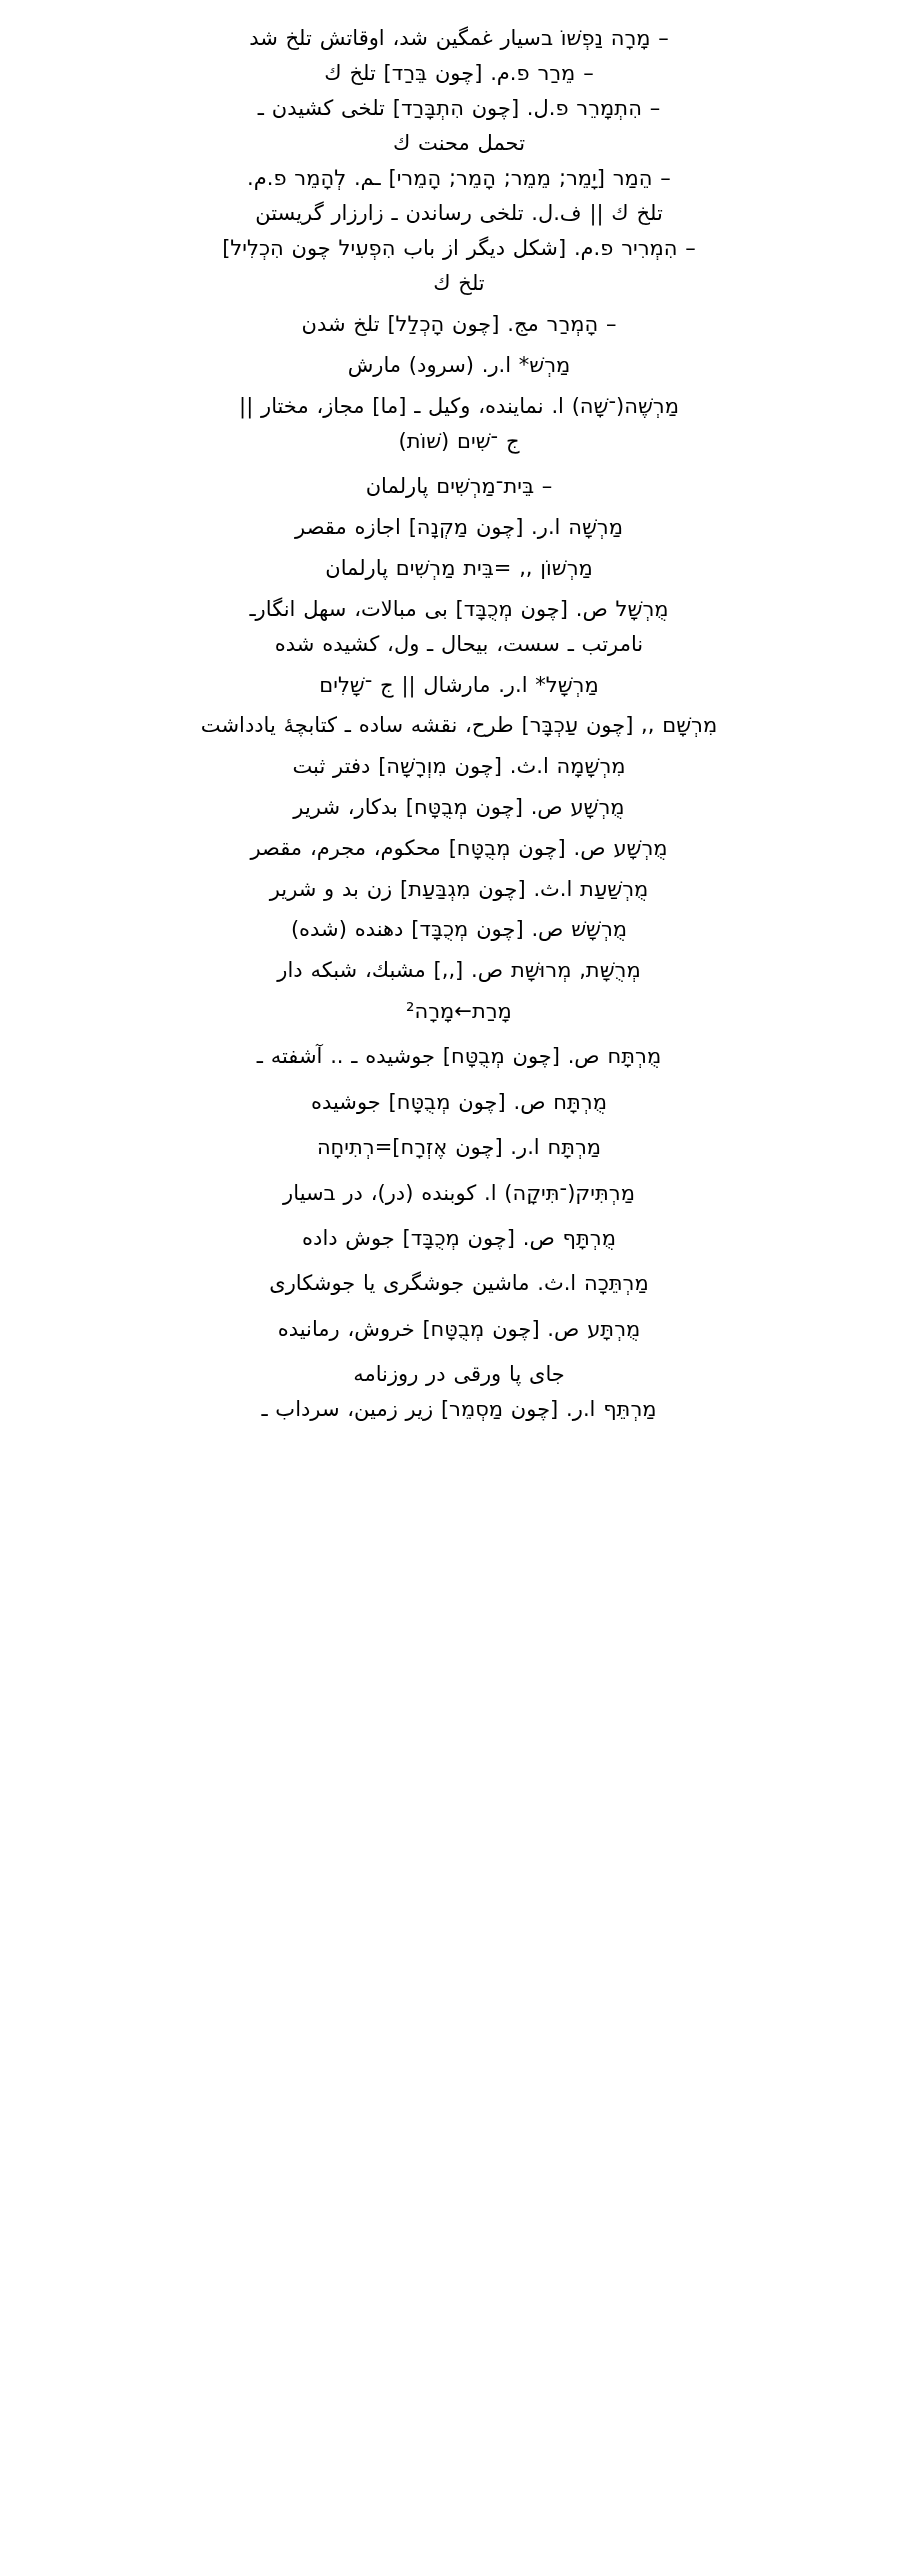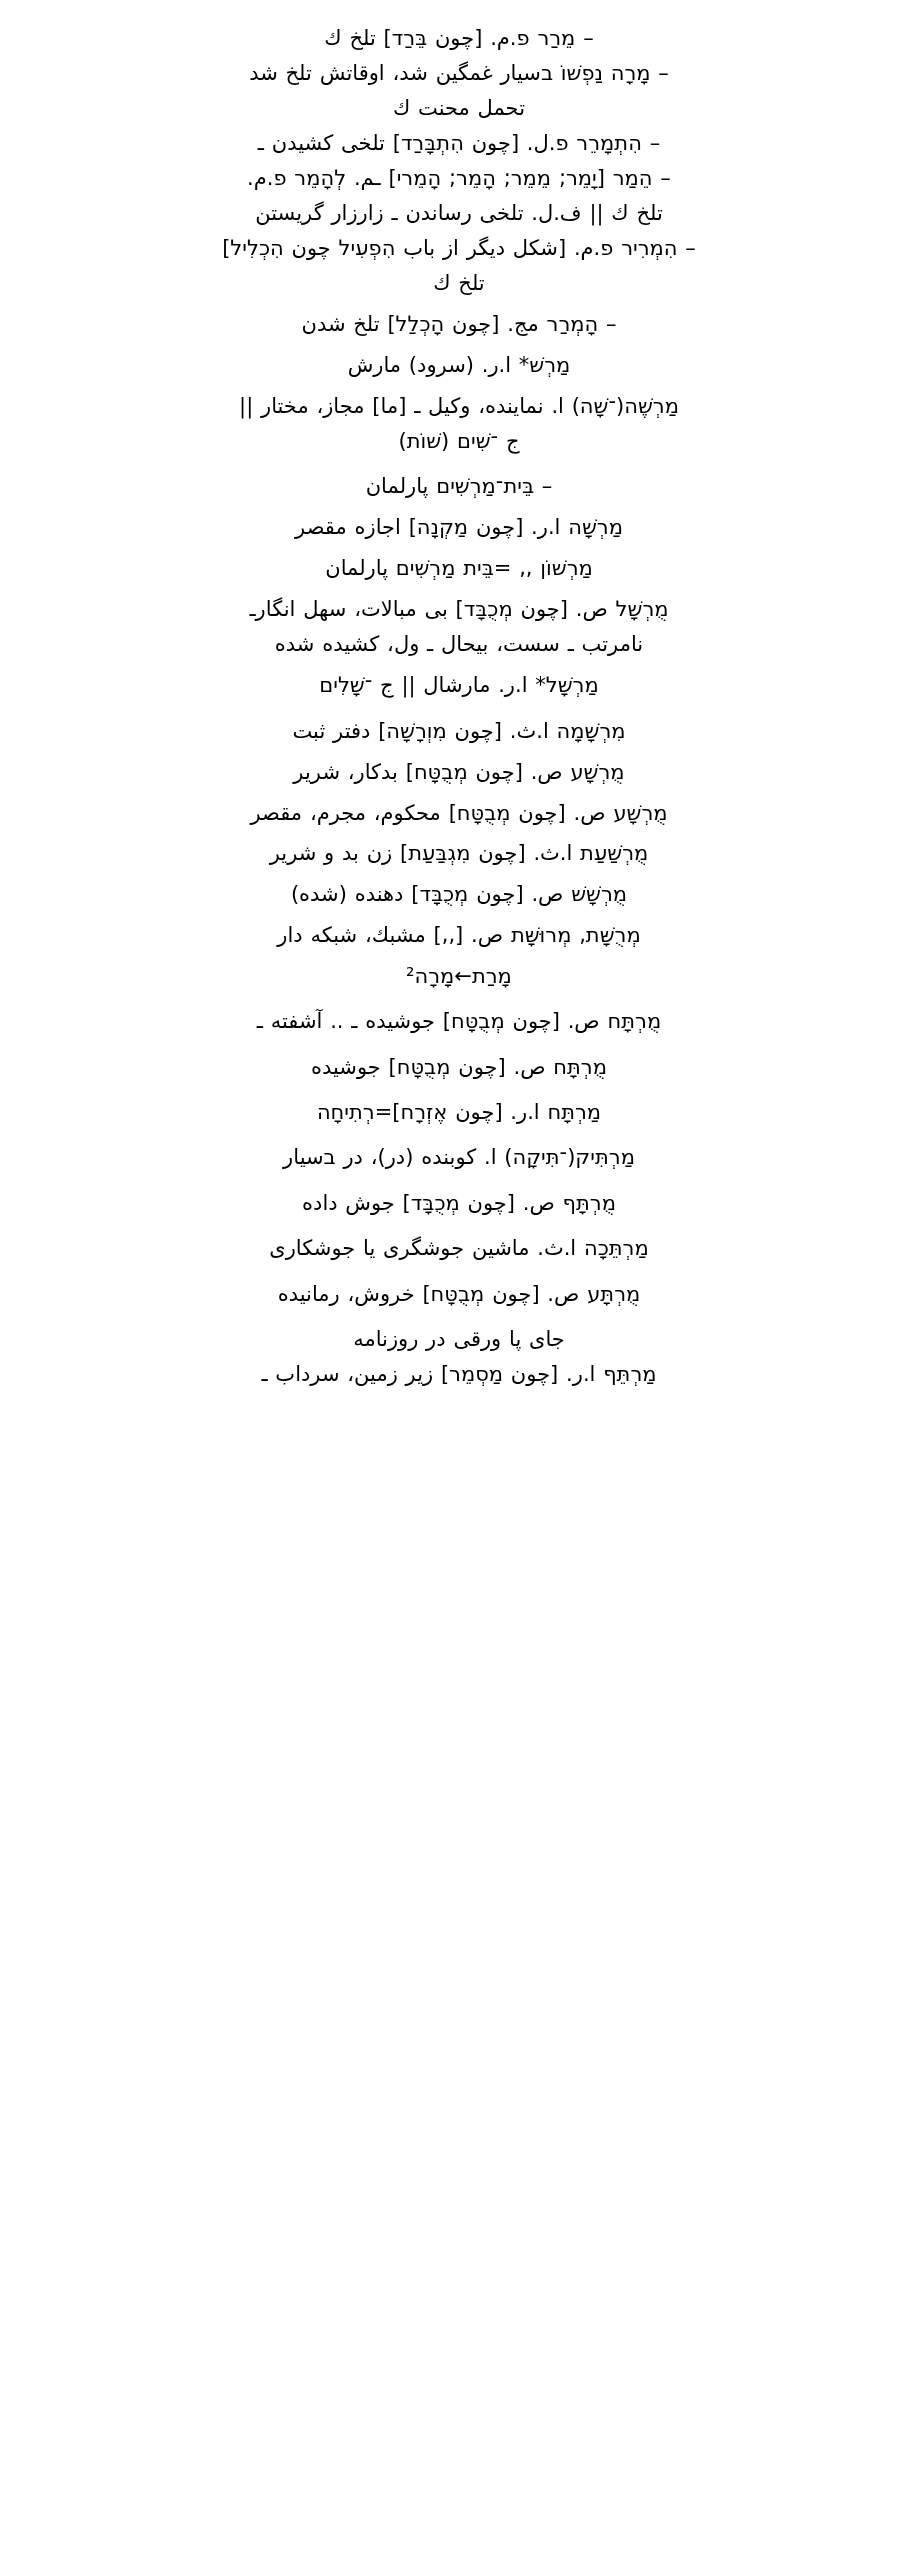--- a/index.html
+++ b/index.html
@@ -35,24 +35,24 @@
   .ent-center { text-align: center; }
   .ind1 { padding-right: 0px; }
   .gap-s { height: 5.7px; }
   .gap-m { height: 10.3px; }
 </style>
 </head>
 <body>
 
 <div class="page">
   <div>
+    <div class="entry ent-center ind1">– מָרָה נַפְשׁוֹ בسیار غمگین شد، اوقاتش تلخ شد</div>
     <div class="entry ent-center ind1">– מֵרַר פ.م. [چون בֵּרַד] تلخ ك</div>
-    <div class="entry ent-center ind1">– מָרָה נַפְשׁוֹ בسیار غمگین شد، اوقاتش تلخ شد</div>
+    <div class="entry ent-center ind1">– הִתְמָרֵר פ.ل. [چون הִתְבָּרַד] تلخی كشیدن ـ</div>
     <div class="entry ent-center ind1">تحمل محنت ك</div>
-    <div class="entry ent-center ind1">– הִתְמָרֵר פ.ل. [چون הִתְבָּרַד] تلخی كشیدن ـ</div>
     <div class="entry ent-center ind1">– הֵמַר [יָמֵר; מֵמֵר; הָמֵר; הָמֵרי] ـم. לְהָמֵר פ.م.</div>
     <div class="entry ent-center ind1">تلخ ك || ف.ل.  تلخی رساندن ـ زارزار گریستن</div>
     <div class="entry ent-center ind1">– הִמְרִיר פ.م. [شكل دیگر از باب הִפְעִיל چون הִכְלִיל]</div>
     <div class="entry ent-center ind1">تلخ ك</div>
     <div class="gap-s"></div>
     <div class="entry ent-center ind1">– הָמְרַר مج.  [چون הָכְלַל] تلخ شدن</div>
     <div class="gap-s"></div>
     <div class="entry ent-center ind1">מַרְשׁ* ا.ر.  (سرود) مارش</div>
     <div class="gap-s"></div>
     <div class="entry ent-center ind1">מַרְשֶׁה(־שָׁה) ا. نماینده، وكیل ـ [ما] مجاز، مختار ||</div>
@@ -62,20 +62,21 @@
     <div class="gap-s"></div>
     <div class="entry ent-center ind1">מַרְשָׁה ا.ر.  [چون מַקְנָה] اجازه مقصر</div>
     <div class="gap-s"></div>
     <div class="entry ent-center ind1">מַרְשׁוֹן ,,  =בֵּית מַרְשִׁים پارلمان</div>
     <div class="gap-s"></div>
     <div class="entry ent-center ind1">מֻרְשָׁל ص.  [چون מְכֻבָּד] بی مبالات، سهل انگارـ</div>
     <div class="entry ent-center ind1">نامرتب ـ سست، بیحال ـ ول، كشیده شده</div>
     <div class="gap-s"></div>
     <div class="entry ent-center ind1">מַרְשָׁל* ا.ر.  مارشال || ج ־שָׁלִים</div>
     <div class="gap-s"></div>
+    <div class="entry ent-center ind1">מִרְשָׁם ,,  [چون עַכְבָּר] طرح، نقشه ساده ـ كتابچهٔ یادداشت</div>
     <div class="gap-s"></div>
     <div class="entry ent-center ind1">מִרְשָׁמָה ا.ث.  [چون מִוְרָשָׁה] دفتر ثبت</div>
     <div class="gap-s"></div>
     <div class="entry ent-center ind1">מֻרְשָׁע ص.  [چون מְבֻטָּח] بدكار، شریر</div>
     <div class="gap-s"></div>
     <div class="entry ent-center ind1">מֻרְשָׁע ص.  [چون מְבֻטָּח] محكوم، مجرم، مقصر</div>
     <div class="gap-s"></div>
     <div class="entry ent-center ind1">מֻרְשַׁעַת ا.ث.  [چون מִגְבַּעַת] زن بد و شریر</div>
     <div class="gap-s"></div>
     <div class="entry ent-center ind1">מֻרְשָׁשׁ ص.  [چون מְכֻבָּד] دهنده (شده)</div>

